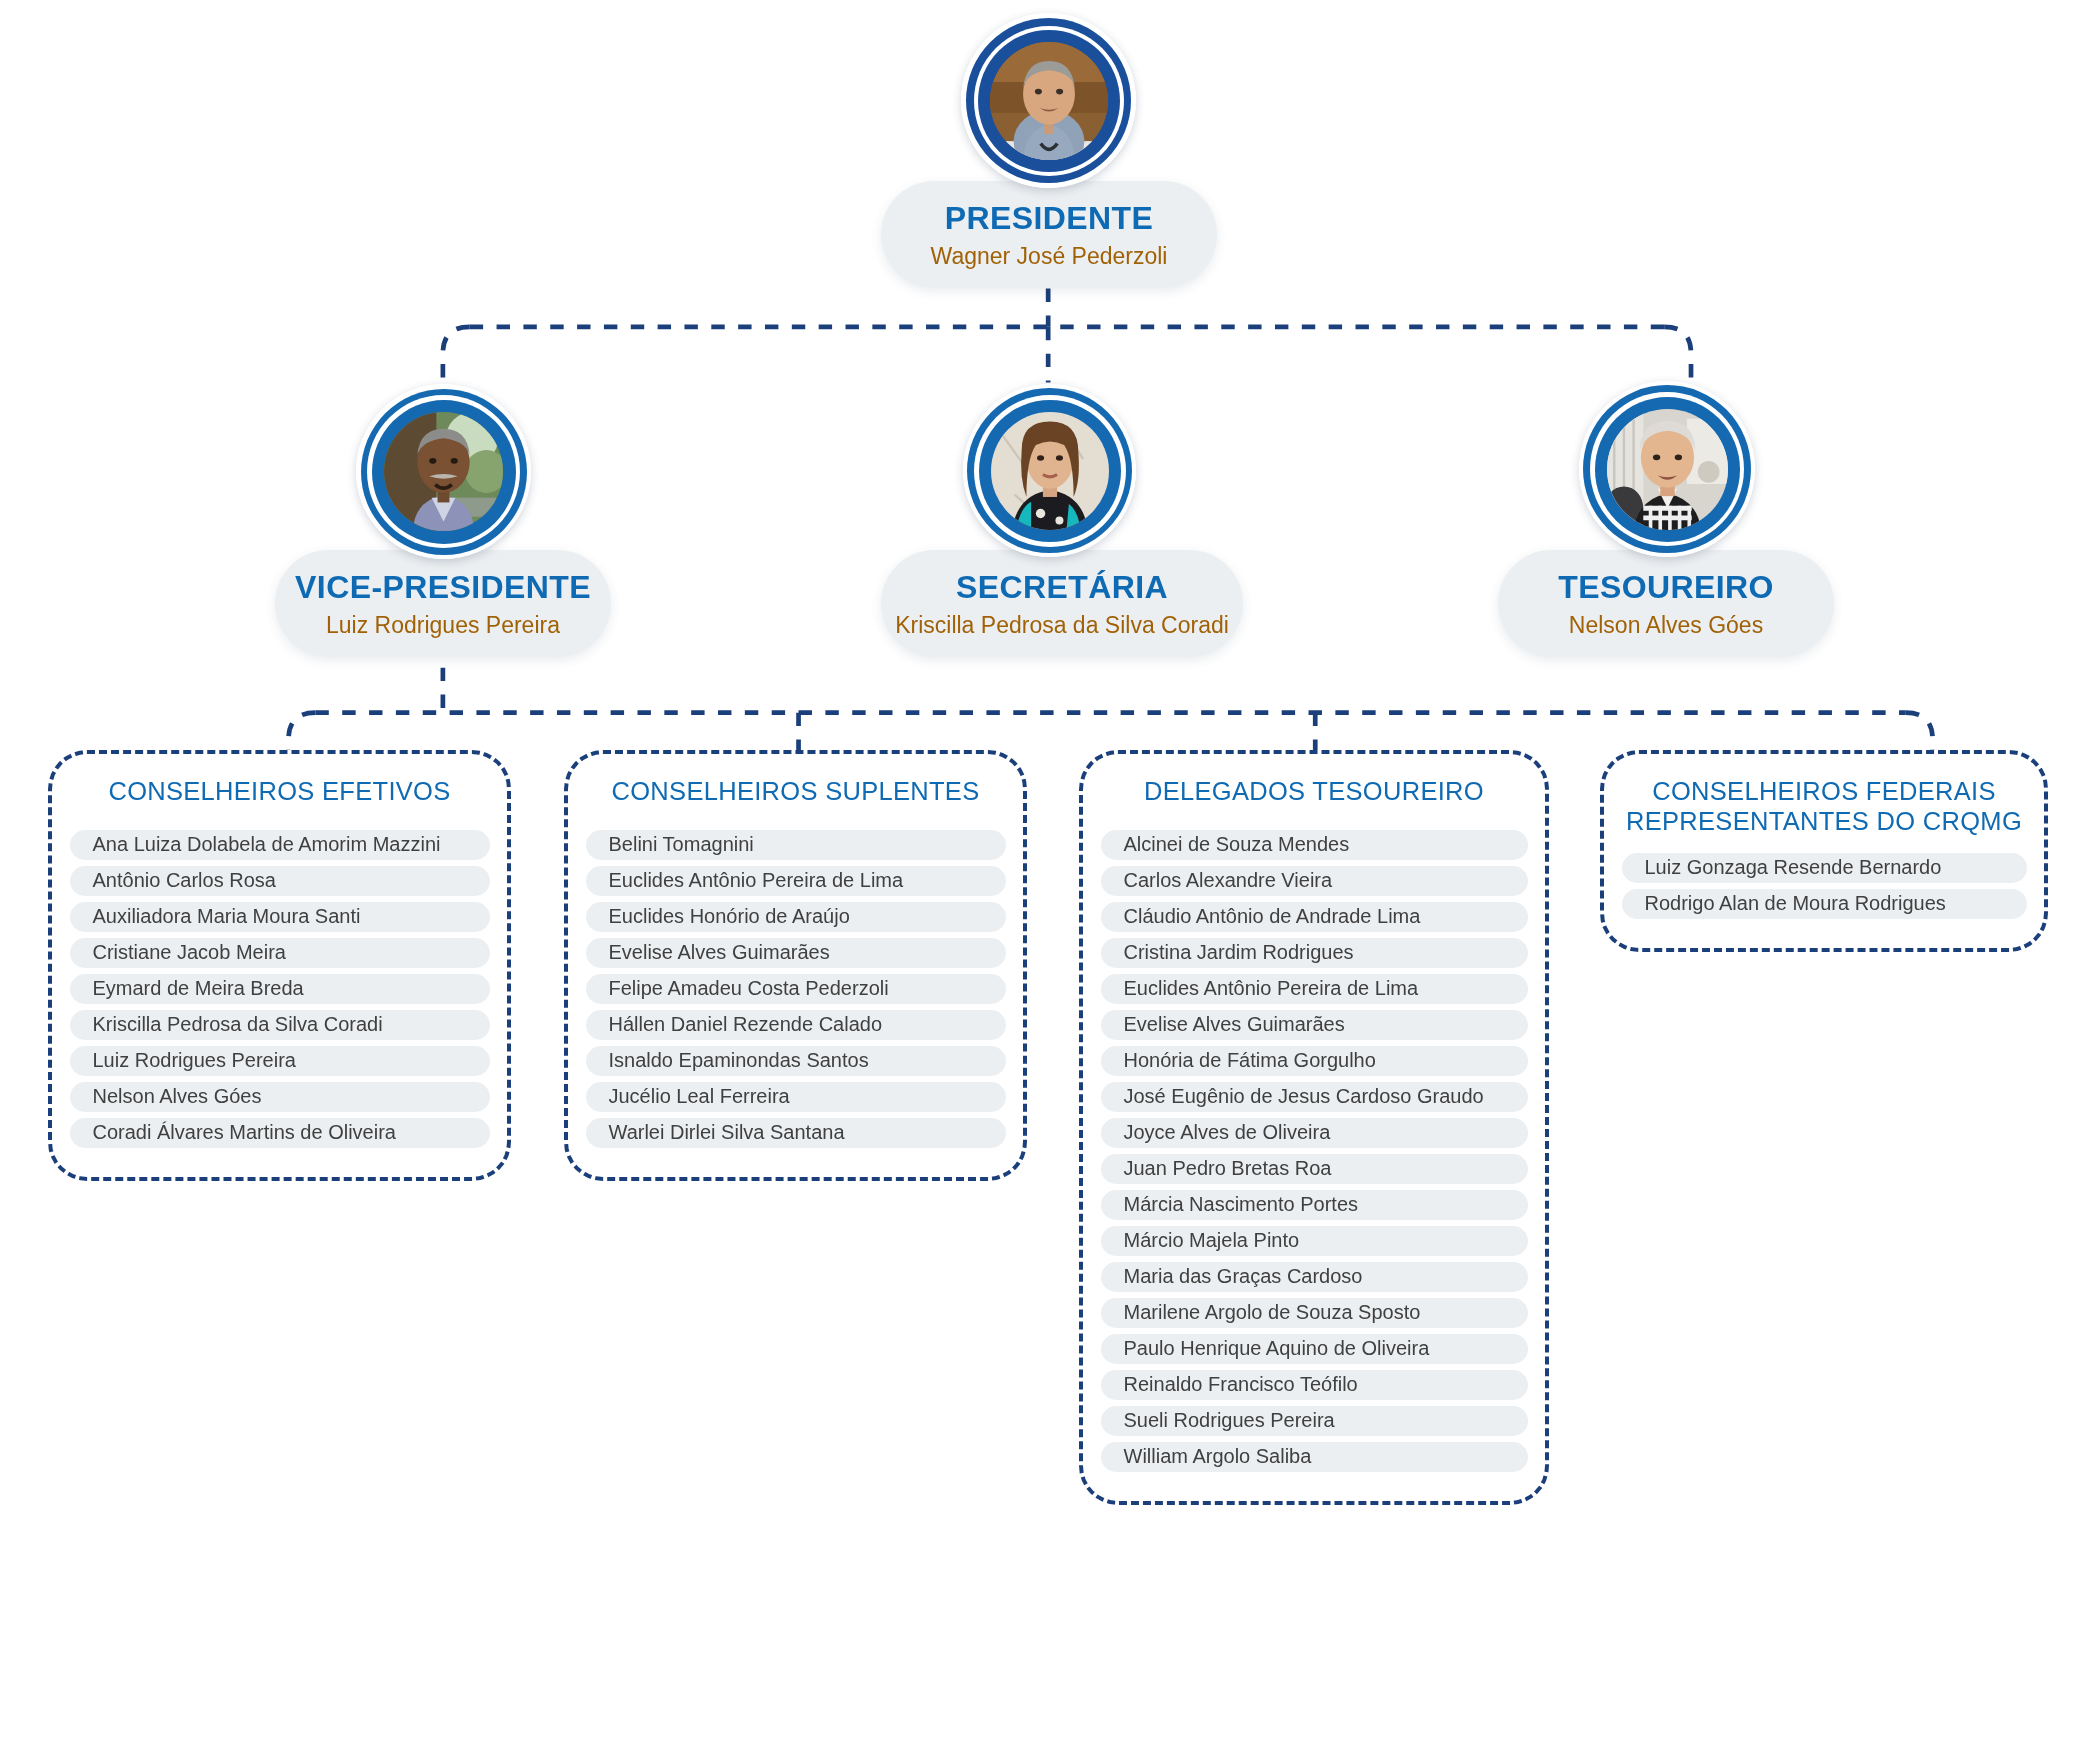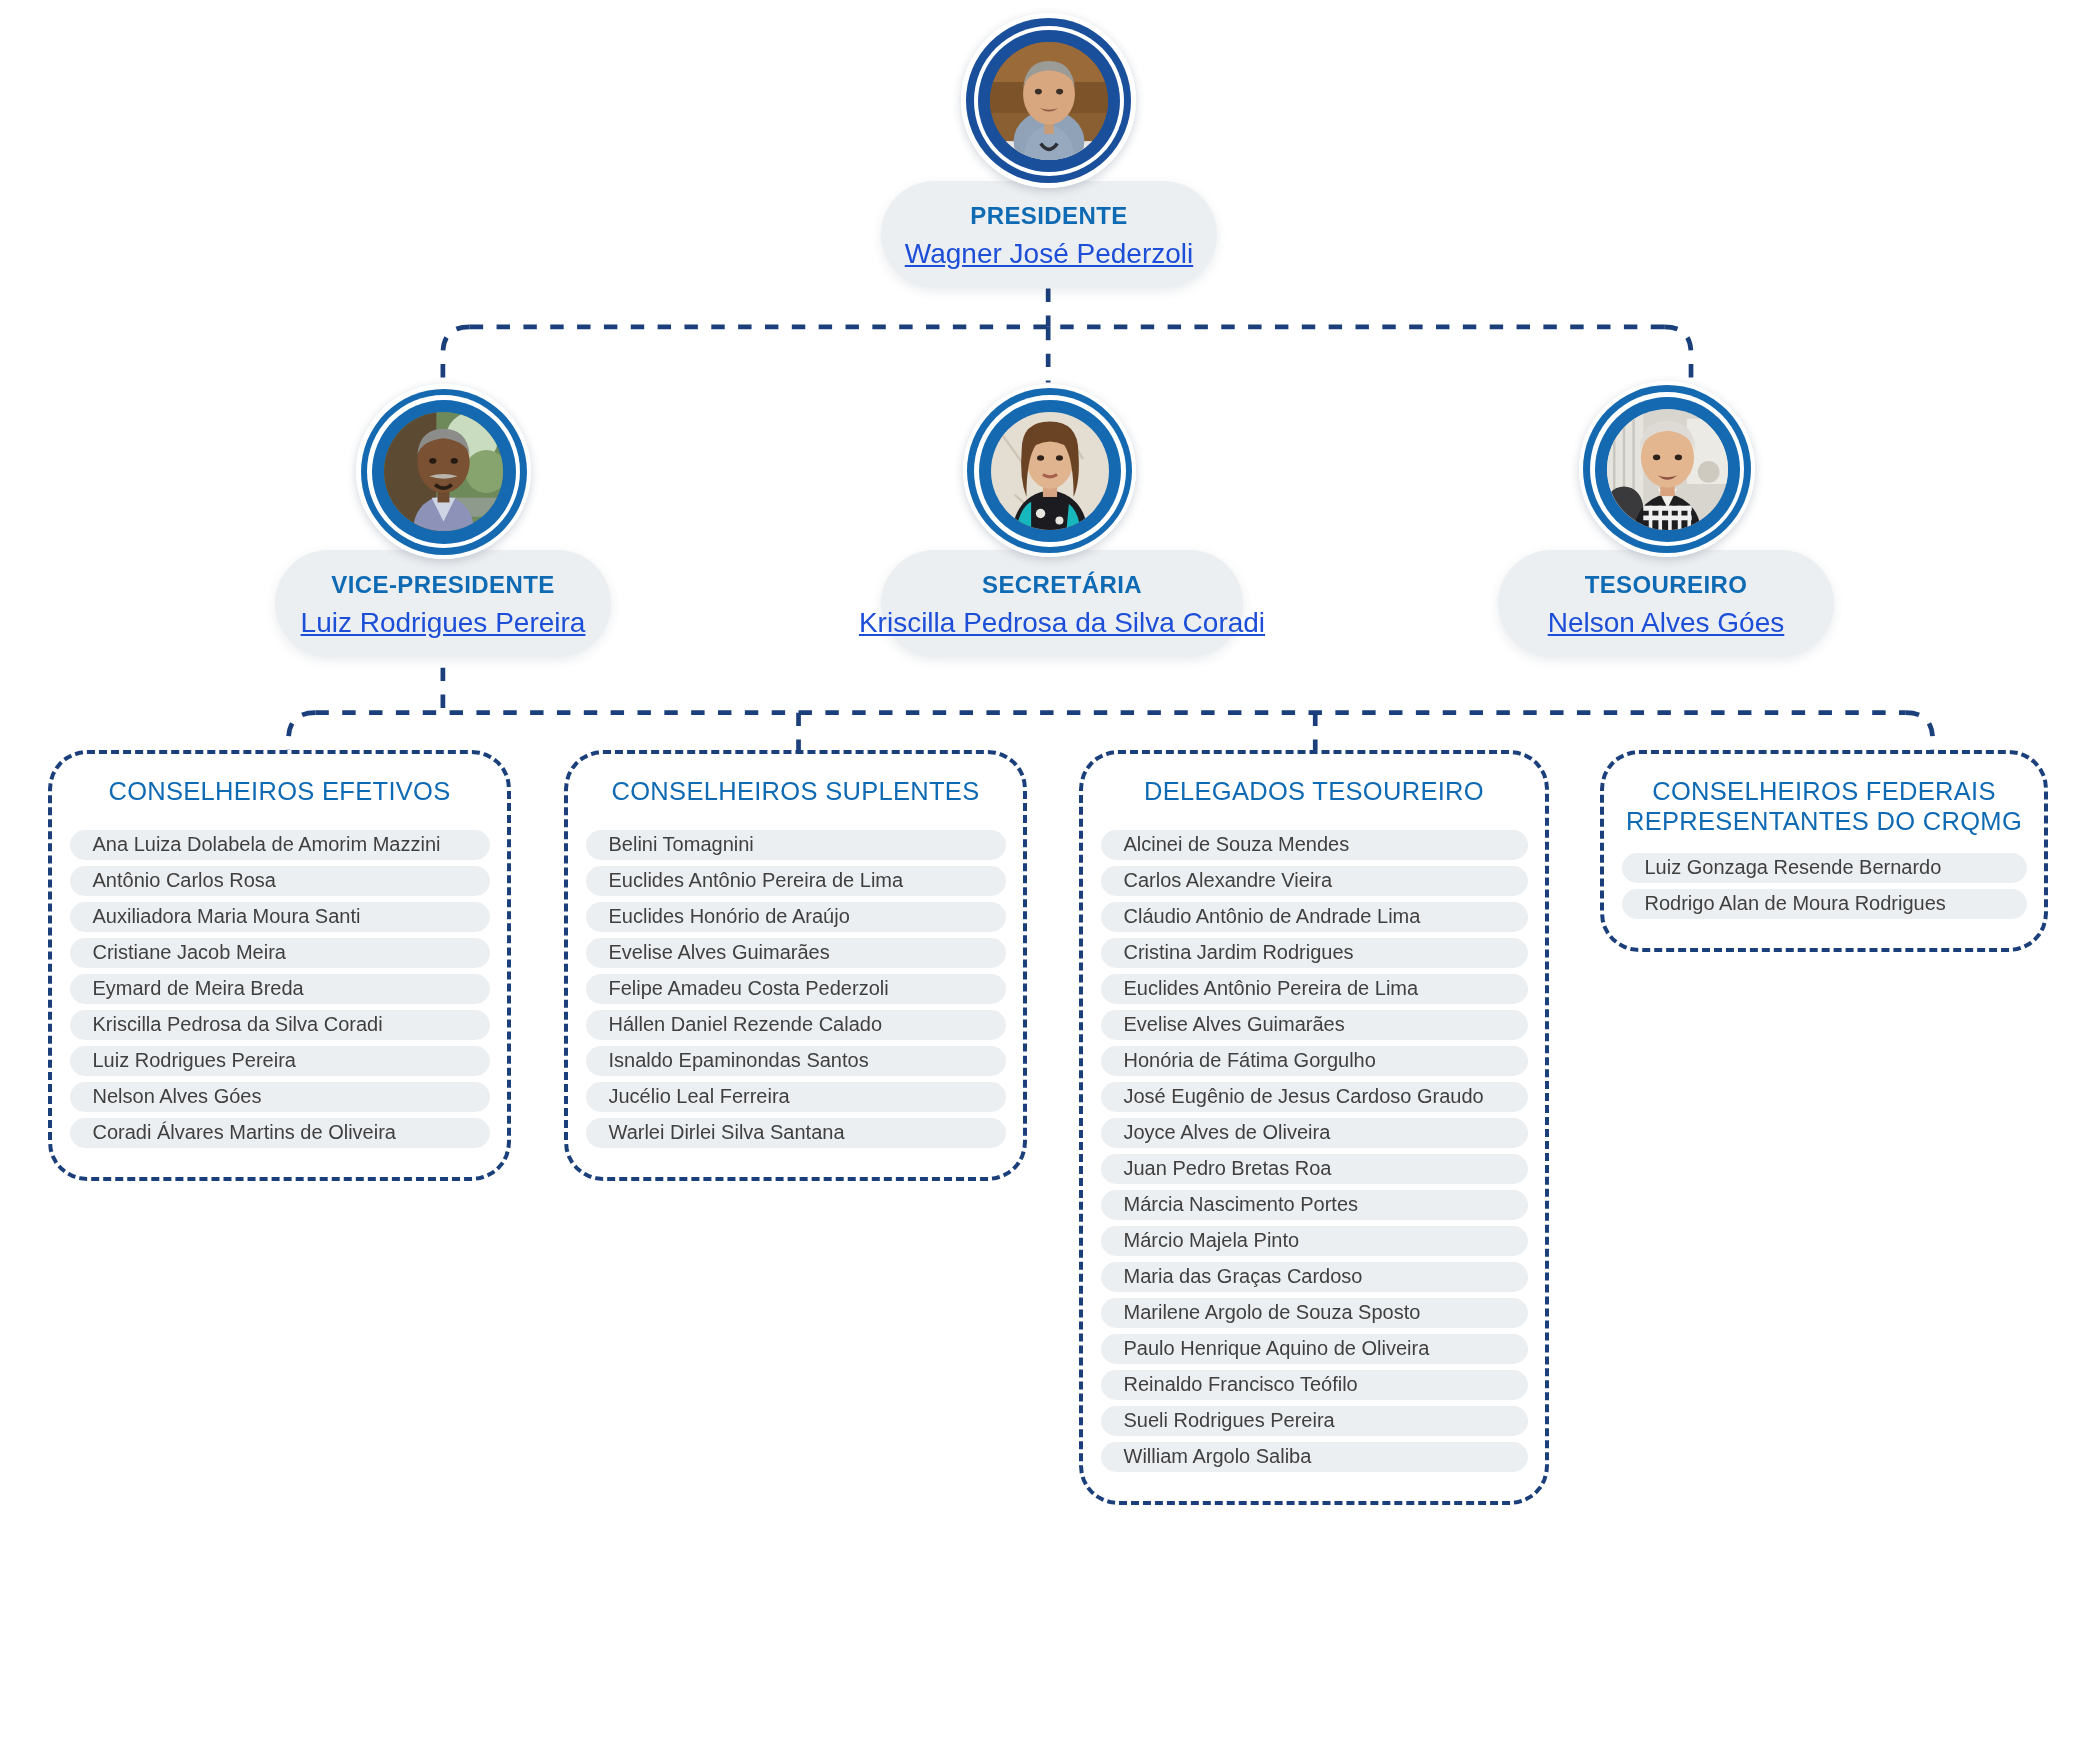--- a/index.html
+++ b/index.html
@@ -47,34 +47,33 @@
     display: flex;
     flex-direction: column;
     align-items: center;
     justify-content: flex-end;
     padding: 0 27px 17.5px 27px;
     box-shadow: 0 3.4px 10.7px rgba(40,60,90,0.10);
   }
   .exec-role {
     color: #0f6ab4;
     font-weight: bold;
-    font-size: 24px;
+    font-size: 32px;
     letter-spacing: 0.4px;
     line-height: 1.08;
     text-align: center;
     white-space: nowrap;
   }
   .exec-person {
-    color: #1d4ed8;
-    font-size: 28px;
+    color: #a16207;
+    font-size: 23px;
     line-height: 1.25;
     margin-top: 6.7px;
     text-align: center;
     white-space: nowrap;
-    text-decoration: underline;
   }
 
   
   .avatar {
     position: absolute;
     border-radius: 50%;
     z-index: 4;
     background: #ffffff;
     display: flex;
     align-items: center;

